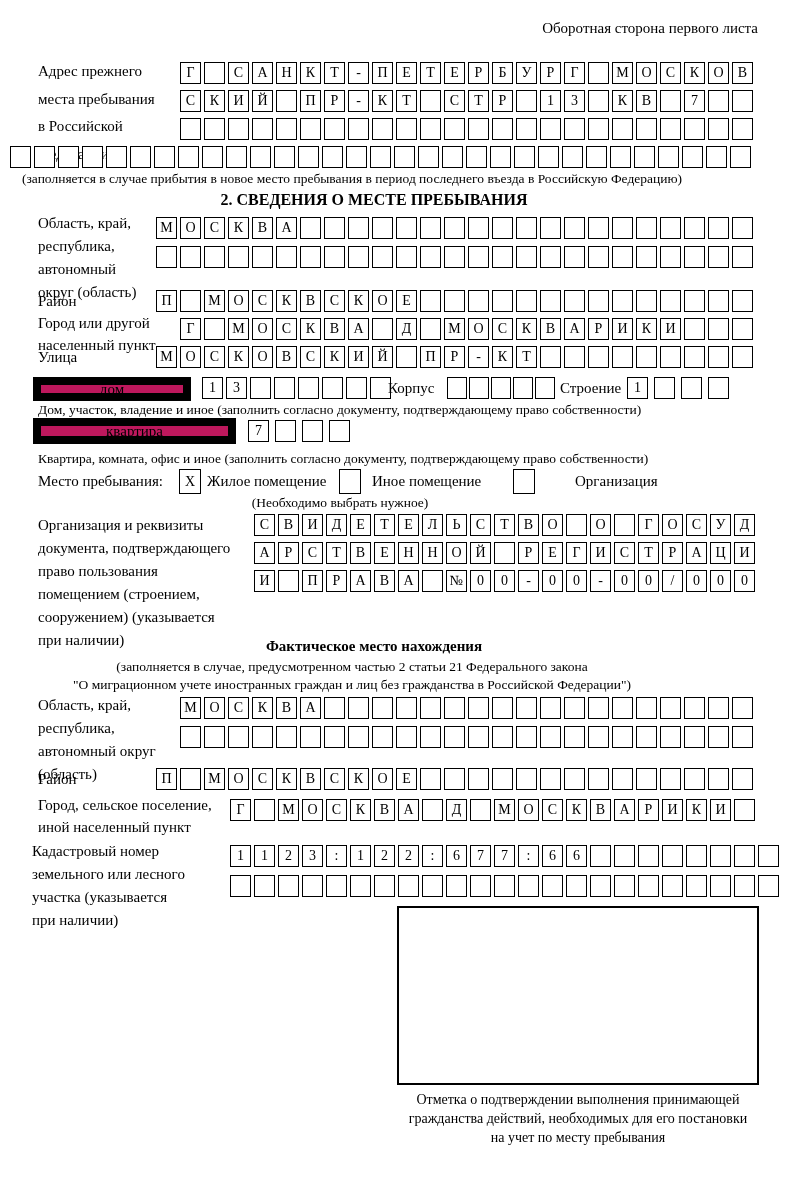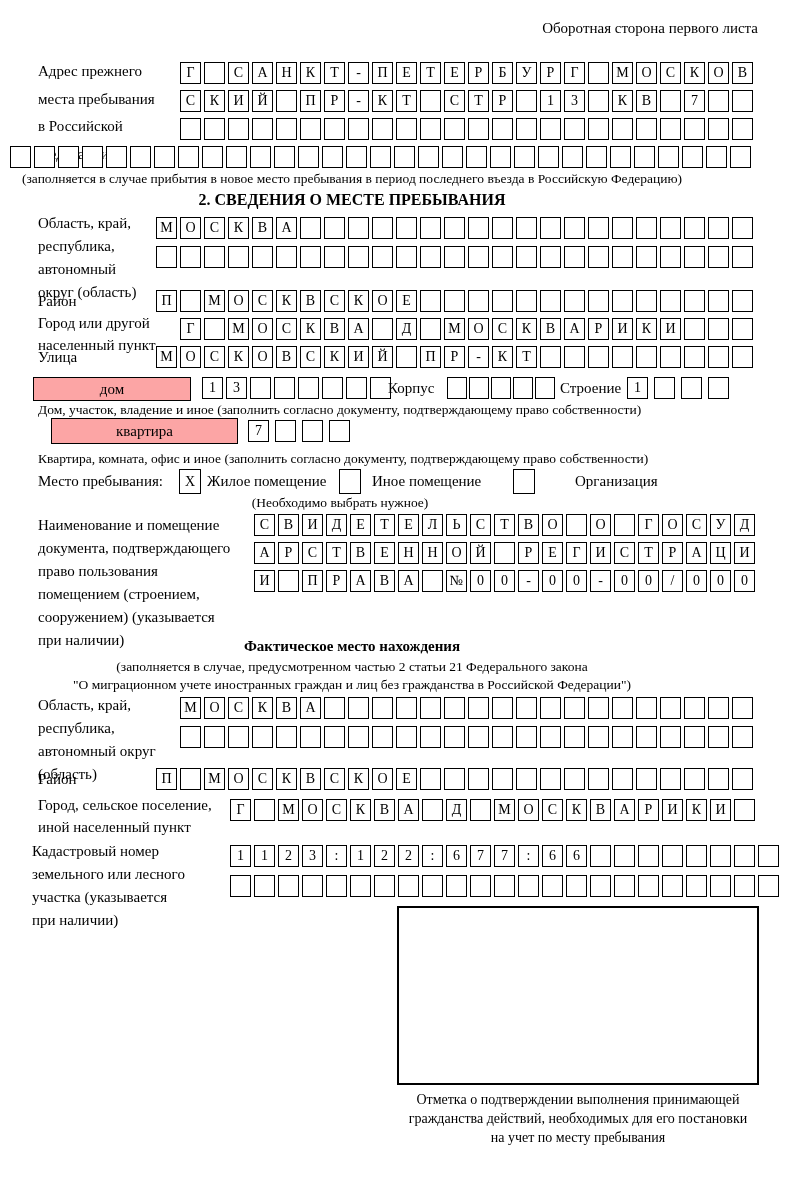--- a/index.html
+++ b/index.html
@@ -10,35 +10,35 @@
     overflow:hidden;
   }
   .lbl { position:absolute; font-size:15px; white-space:nowrap; }
   .lbl-block { position:absolute; font-size:15px; }
   .lbl-block .lbl-line { white-space:nowrap; }
   .lh27 .lbl-line { line-height:27.5px; }
   .lh23 .lbl-line { line-height:23px; }
   .lh22 .lbl-line { line-height:22px; }
   .note { position:absolute; font-size:13.5px; white-space:nowrap; }
   .center { left:0; width:704px; text-align:center; }
-  .heading { position:absolute; font-weight:bold; font-size:16px; }
+  .heading { position:absolute; font-weight:bold; font-size:16px;padding-left:22px; }
   .cellrow { position:absolute; display:flex; gap:3px; }
   .cell {
     box-sizing:border-box; width:21px; height:22px; flex:0 0 21px;
     border:1.5px solid #000; background:#fff;
     display:flex; align-items:center; justify-content:center;
     font-size:14px; line-height:1;
   }
   .gap2 { gap:2px; }
   .gap2 .cell { flex-basis:20px; width:20px; }
   .gap6 { gap:6px; }
   .bigbox {
-    position:absolute; box-sizing:border-box; border:1px solid #000000;
+    position:absolute; box-sizing:border-box; border:8px solid #000000;
     display:flex; align-items:center; justify-content:center;
-    font-size:15px; background:#fca5a5;
+    font-size:15px; background:#be185d;
   }
   .chk {
     position:absolute; box-sizing:border-box; width:22px; height:25px;
     border:1.5px solid #000; display:flex; align-items:center; justify-content:center;
     font-size:14px; background:#fff;
   }
   .stampbox { position:absolute; box-sizing:border-box; border:2px solid #000; background:#fff; }
   .stampnote { position:absolute; font-size:14px; text-align:center; }
   .stampnote .lbl-line { line-height:19px; white-space:nowrap; }
 </style>
@@ -341,40 +341,40 @@
     </div>
   <div class="lbl" style="left:560px; top:380px;">Строение</div>
   <div class="cellrow gap6" style="left:627px; top:377px;">
       <span class="cell">1</span>
       <span class="cell"></span>
       <span class="cell"></span>
       <span class="cell"></span>
     </div>
   <div class="note" style="left:38px; top:402px;">Дом, участок, владение и иное (заполнить согласно документу, подтверждающему право собственности)</div>
 
-  <div class="bigbox" style="left:51px; top:418px; width:187px; height:26px;">квартира</div>
+  <div class="bigbox" style="left:33px; top:418px; width:203px; height:26px;">квартира</div>
   <div class="cellrow gap6" style="left:248px; top:420px;">
       <span class="cell">7</span>
       <span class="cell"></span>
       <span class="cell"></span>
       <span class="cell"></span>
     </div>
   <div class="note" style="left:38px; top:451px;">Квартира, комната, офис и иное (заполнить согласно документу, подтверждающему право собственности)</div>
 
   <div class="lbl" style="left:38px; top:473px;">Место пребывания:</div>
   <div class="chk" style="left:179px; top:469px;">X</div>
   <div class="lbl" style="left:207px; top:473px;">Жилое помещение</div>
   <div class="chk" style="left:339px; top:469px;"></div>
   <div class="lbl" style="left:372px; top:473px;">Иное помещение</div>
   <div class="chk" style="left:513px; top:469px;"></div>
   <div class="lbl" style="left:575px; top:473px;">Организация</div>
   <div class="note" style="left:160px; top:495px; width:360px; text-align:center;">(Необходимо выбрать нужное)</div>
 
   <div class="lbl-block lh23" style="left:38px; top:514px;">
-      <div class="lbl-line">Наименование и помещение</div>
+      <div class="lbl-line">Организация и реквизиты</div>
       <div class="lbl-line">документа, подтверждающего</div>
       <div class="lbl-line">право пользования</div>
       <div class="lbl-line">помещением (строением,</div>
       <div class="lbl-line">сооружением) (указывается</div>
       <div class="lbl-line">при наличии)</div>
     </div>
   <div class="cellrow" style="left:254px; top:514px;">
       <span class="cell">С</span>
       <span class="cell">В</span>
       <span class="cell">И</span>

